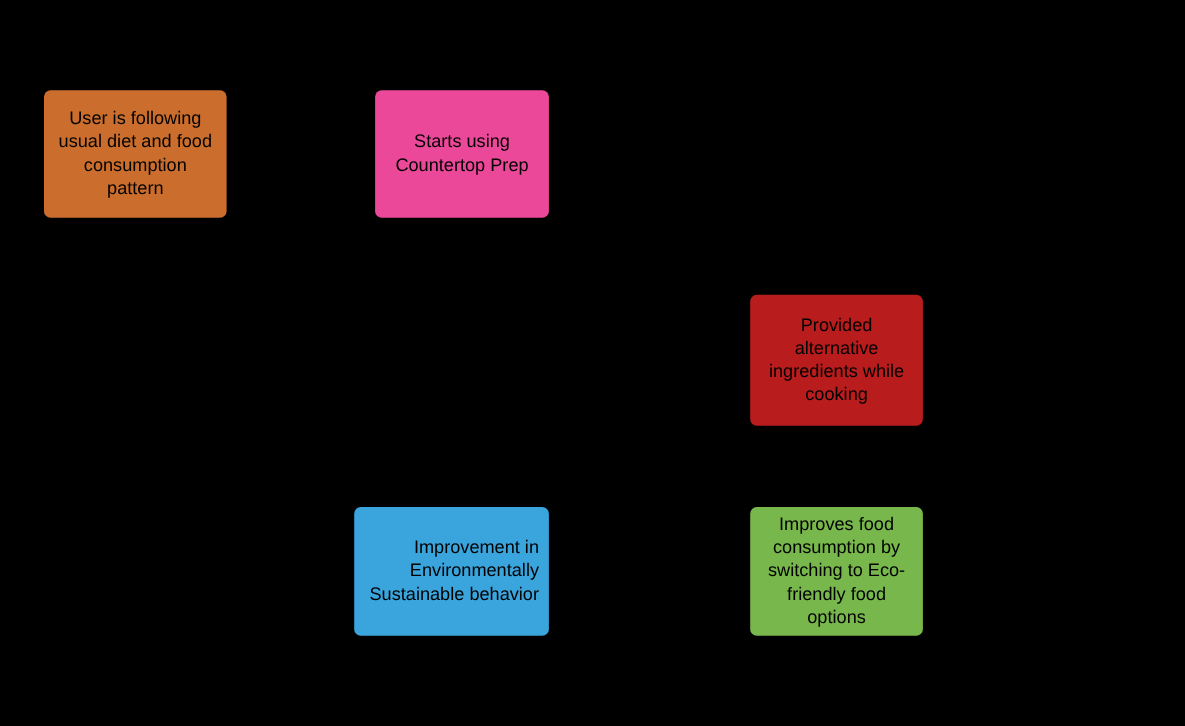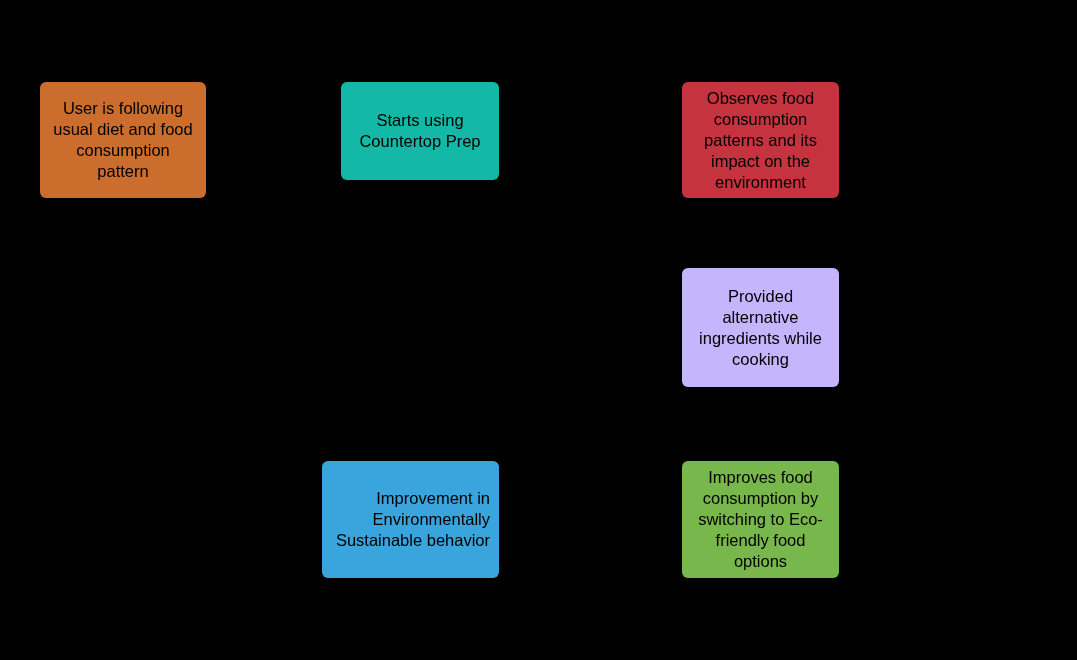--- a/index.html
+++ b/index.html
@@ -34,29 +34,26 @@
 </style>
 </head>
 <body>
 
 <div id="canvas" style="background: rgb(0, 0, 0);">
 
   <div class="node" style="left: 40px; top: 82px; width: 166px; height: 116px; background: rgb(203, 110, 45);">
     <span class="label" style="color: rgb(0, 0, 0);">User is following usual diet and food consumption pattern</span>
   </div>
 
-  <div class="node" style="left: 341px; top: 82px; width: 158px; height: 98px; background: #14b8a6;">
+  <div class="node" style="left: 341px; top: 82px; width: 158px; height: 116px; background: #ec4899;">
     <span class="label" style="color: rgb(0, 0, 0);">Starts using Countertop Prep</span>
   </div>
 
-  <div class="node" style="left: 682px; top: 82px; width: 157px; height: 116px; background: rgb(197, 51, 63);">
-    <span class="label" style="color: rgb(0, 0, 0);">Observes food consumption patterns and its impact on the environment</span>
-  </div>
 
-  <div class="node" style="left: 682px; top: 268px; width: 157px; height: 119px; background: #c4b5fd;">
+  <div class="node" style="left: 682px; top: 268px; width: 157px; height: 119px; background: #b91c1c;">
     <span class="label" style="color: rgb(0, 0, 0);">Provided alternative ingredients while cooking</span>
   </div>
 
   <div class="node" style="left: 682px; top: 461px; width: 157px; height: 117px; background: rgb(119, 183, 75);">
     <span class="label" style="color: #000000;">Improves food consumption by switching to Eco-friendly food options</span>
   </div>
 
   <div class="node" style="left: 322px; top: 461px; width: 177px; height: 117px; background: rgb(58, 164, 220);">
     <span class="label" style="color: rgb(0, 0, 0); text-align: right;">Improvement in Environmentally Sustainable behavior</span>
   </div>

